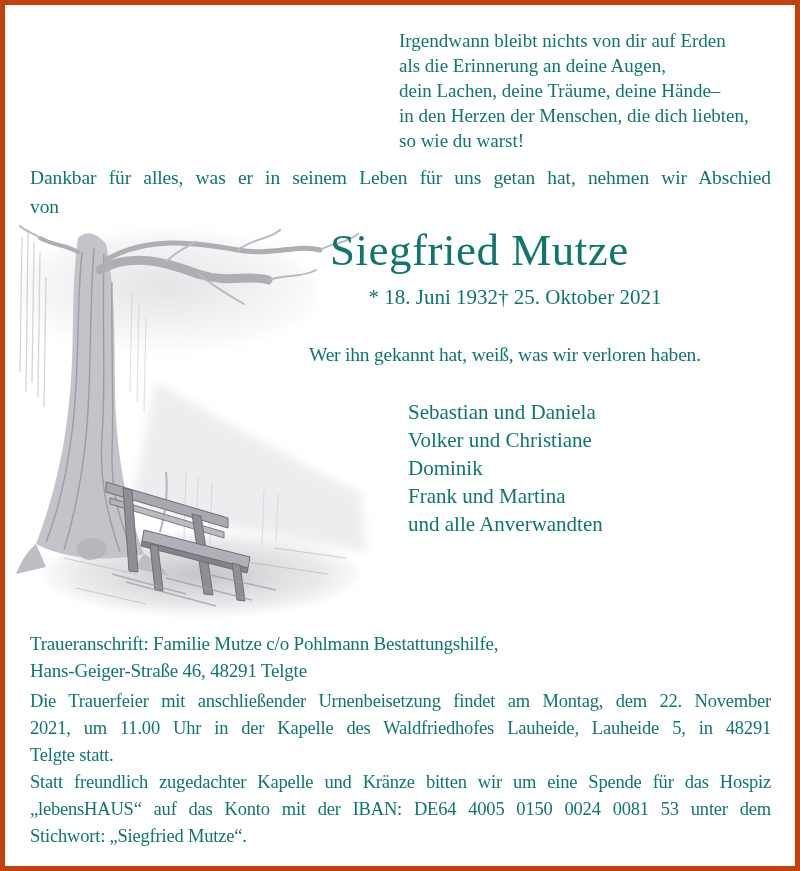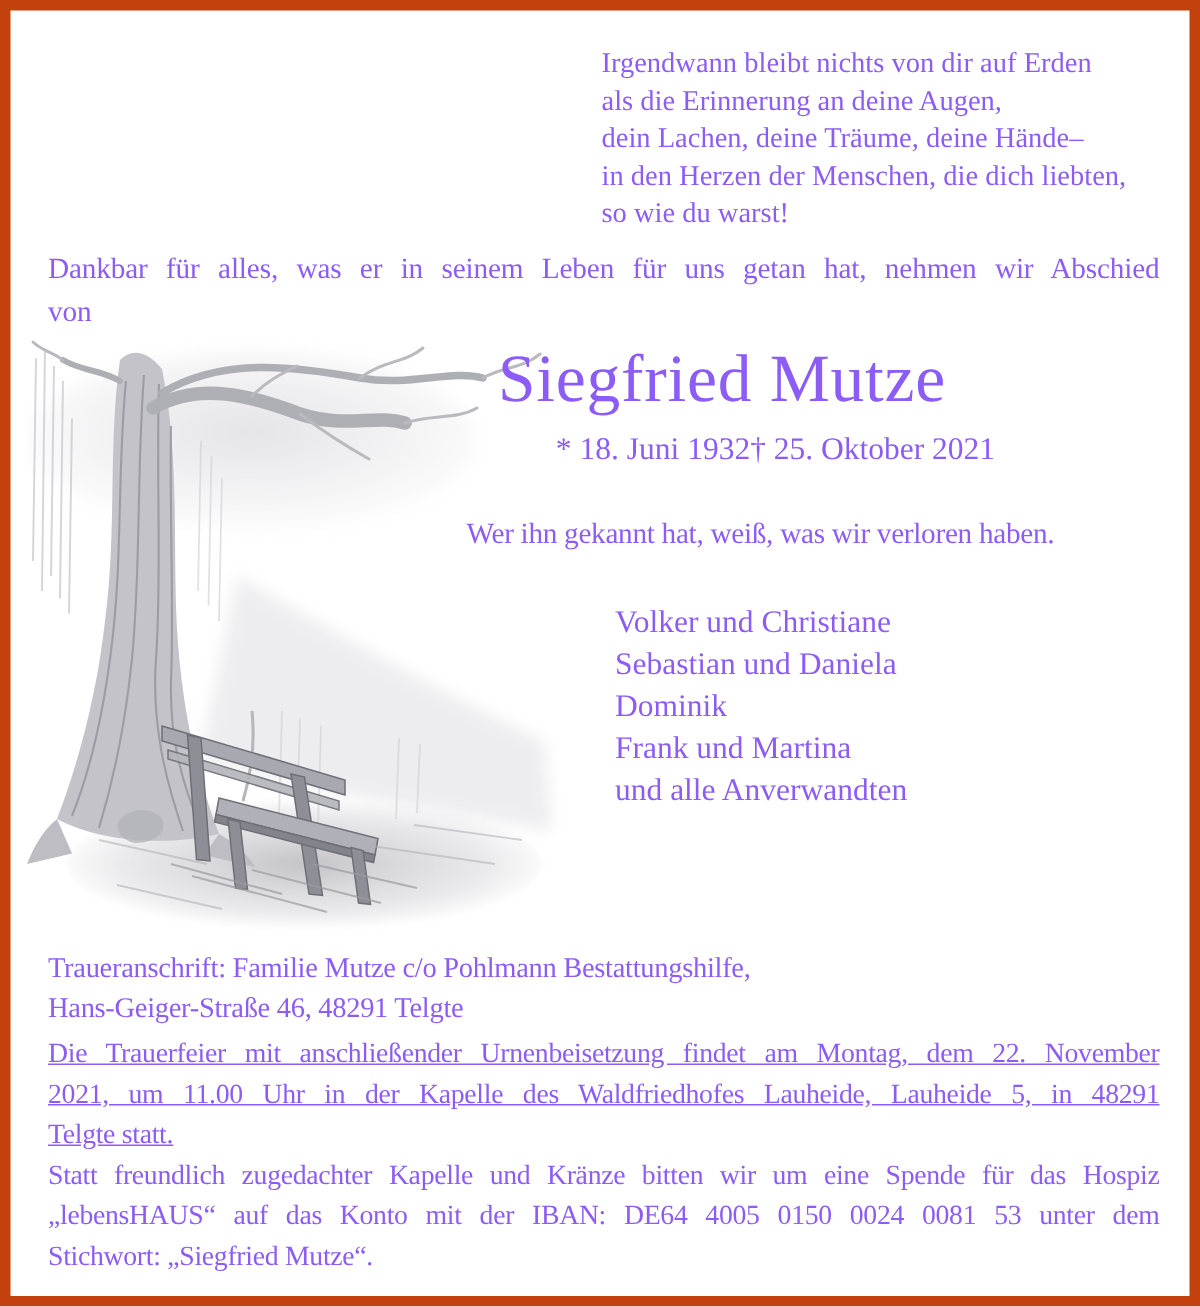--- a/index.html
+++ b/index.html
@@ -1,25 +1,25 @@
 <!DOCTYPE html>
 <html lang="de"><head>
 <meta charset="utf-8">
 <style>
   html, body { margin: 0; padding: 0; background: #ffffff; }
   .notice {
     position: relative;
     width: 800px;
     height: 871px;
     box-sizing: border-box;
-    border: 7px solid #c2410c;
+    border: 5px solid #c2410c;
     background: #ffffff;
     overflow: hidden;
     font-family: "Liberation Serif", "DejaVu Serif", serif;
-    color: #8b5cf6;
+    color: #0f766e;
   }
   .abs { position: absolute; }
 
   .poem {
     left: 394px; top: 23px; width: 386px;
     font-size: 19px; line-height: 25px;
     white-space: nowrap;
   }
   .farewell {
     left: 25px; top: 158px; width: 741px;
@@ -48,21 +48,21 @@
   .names { left: 403px; top: 393px; font-size: 21px; line-height: 28px; }
   .ngroup + .ngroup { }
   .nline { white-space: nowrap; }
 
   .address {
     left: 25px; top: 625px;
     font-size: 19px; line-height: 27px; letter-spacing: -0.2px; white-space: nowrap;
   }
   .service {
     left: 25px; top: 683px; width: 741px;
-    font-size: 18.5px; line-height: 27px; letter-spacing: -0.2px; text-decoration: underline;
+    font-size: 18.5px; line-height: 27px; letter-spacing: -0.2px;
   }
   .donation {
     left: 25px; top: 764px; width: 741px;
     font-size: 18.5px; line-height: 27px; letter-spacing: -0.2px;
   }
 </style>
 </head>
 <body>
 
 <div class="notice">
@@ -188,22 +188,22 @@
     <div class="dates">
       <span>* 18. Juni 1932</span>
       <span>† 25. Oktober 2021</span>
     </div>
   </div>
 
   <div class="abs epitaph">Wer ihn gekannt hat, weiß, was wir verloren haben.</div>
 
   <div class="abs names">
     <div class="ngroup">
+      <div class="nline">Sebastian und Daniela</div>
       <div class="nline">Volker und Christiane</div>
-      <div class="nline">Sebastian und Daniela</div>
       <div class="nline">Dominik</div>
     </div>
     <div class="ngroup">
       <div class="nline">Frank und Martina</div>
     </div>
     <div class="ngroup">
       <div class="nline">und alle Anverwandten</div>
     </div>
   </div>
 

